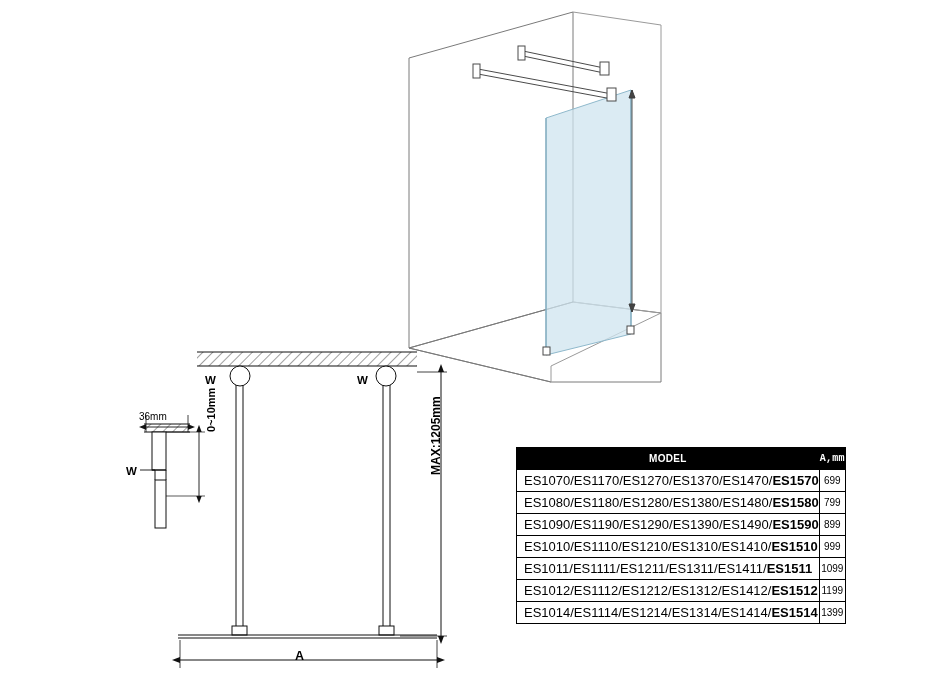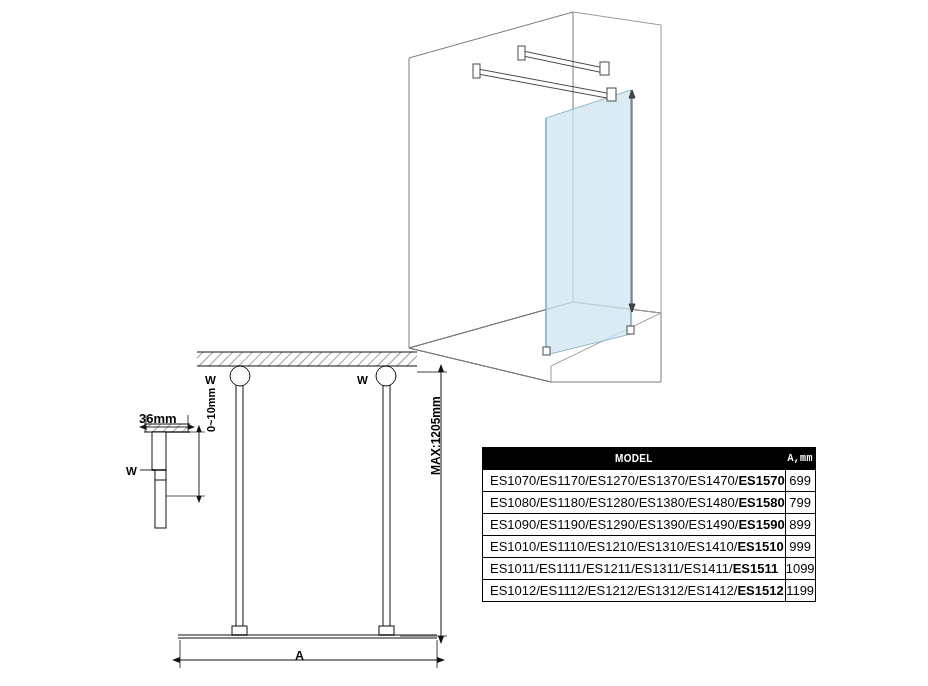--- a/index.html
+++ b/index.html
@@ -20,21 +20,21 @@
   .svg-layer {
     position: absolute;
     left: 0;
     top: 0;
     width: 928px;
     height: 686px;
   }
   
   #spec-table {
     position: absolute;
-    left: 482px;
+    left: 516px;
     top: 447px;
     width: 300px;
     border-collapse: collapse;
     font-size: 9.5px;
     background: #ffffff;
   }
   #spec-table th, #spec-table td {
     border: 1px solid #000000;
     padding: 0;
     height: 22px;
@@ -53,35 +53,35 @@
   #spec-table td.model-cell {
     text-align: left;
     padding-left: 7px;
     white-space: nowrap;
     color: #000000;
     font-size: 13px;
   }
   #spec-table td.a-cell {
     text-align: center;
     color: #000000;
-    font-size: 13px;
+    font-size: 10px;
   }
   .bold-code { font-weight: bold; }
   
   .lbl {
     position: absolute;
     color: #000000;
     font-size: 11px;
     white-space: nowrap;
   }
   .lbl.vert {
     transform-origin: 0 0;
     transform: rotate(-90deg);
   }
-  .lbl-36 { left: 139px; top: 411px; font-size: 13px; font-weight: bold; }
+  .lbl-36 { left: 139px; top: 411px; font-size: 10px; font-weight: normal; }
   .lbl-010 { left: 205px; top: 432px; font-size: 11px; font-weight: bold; }
   .lbl-max { left: 429px; top: 475px; font-size: 12px; font-weight: bold; }
   .lbl-A { left: 295px; top: 649px; font-size: 12.5px; font-weight: bold; }
   .lbl-W1 { left: 205px; top: 374px; font-size: 11.5px; font-weight: bold; }
   .lbl-W2 { left: 357px; top: 374px; font-size: 11.5px; font-weight: bold; }
   .lbl-W3 { left: 126px; top: 465px; font-size: 11.5px; font-weight: bold; }
 </style>
 </head>
 <body>
 
@@ -231,16 +231,20 @@
           <td class="a-cell">999</td>
         </tr>
         <tr>
           <td class="model-cell"><span>ES1011/ES1111/ES1211/ES1311/ES1411/</span><span class="bold-code">ES1511</span></td>
           <td class="a-cell">1099</td>
         </tr>
         <tr>
           <td class="model-cell"><span>ES1012/ES1112/ES1212/ES1312/ES1412/</span><span class="bold-code">ES1512</span></td>
           <td class="a-cell">1199</td>
         </tr>
+        <tr>
+          <td class="model-cell"><span>ES1014/ES1114/ES1214/ES1314/ES1414/</span><span class="bold-code">ES1514</span></td>
+          <td class="a-cell">1399</td>
+        </tr>
       </tbody>
   </table>
 
 </div>
 
 </body></html>

